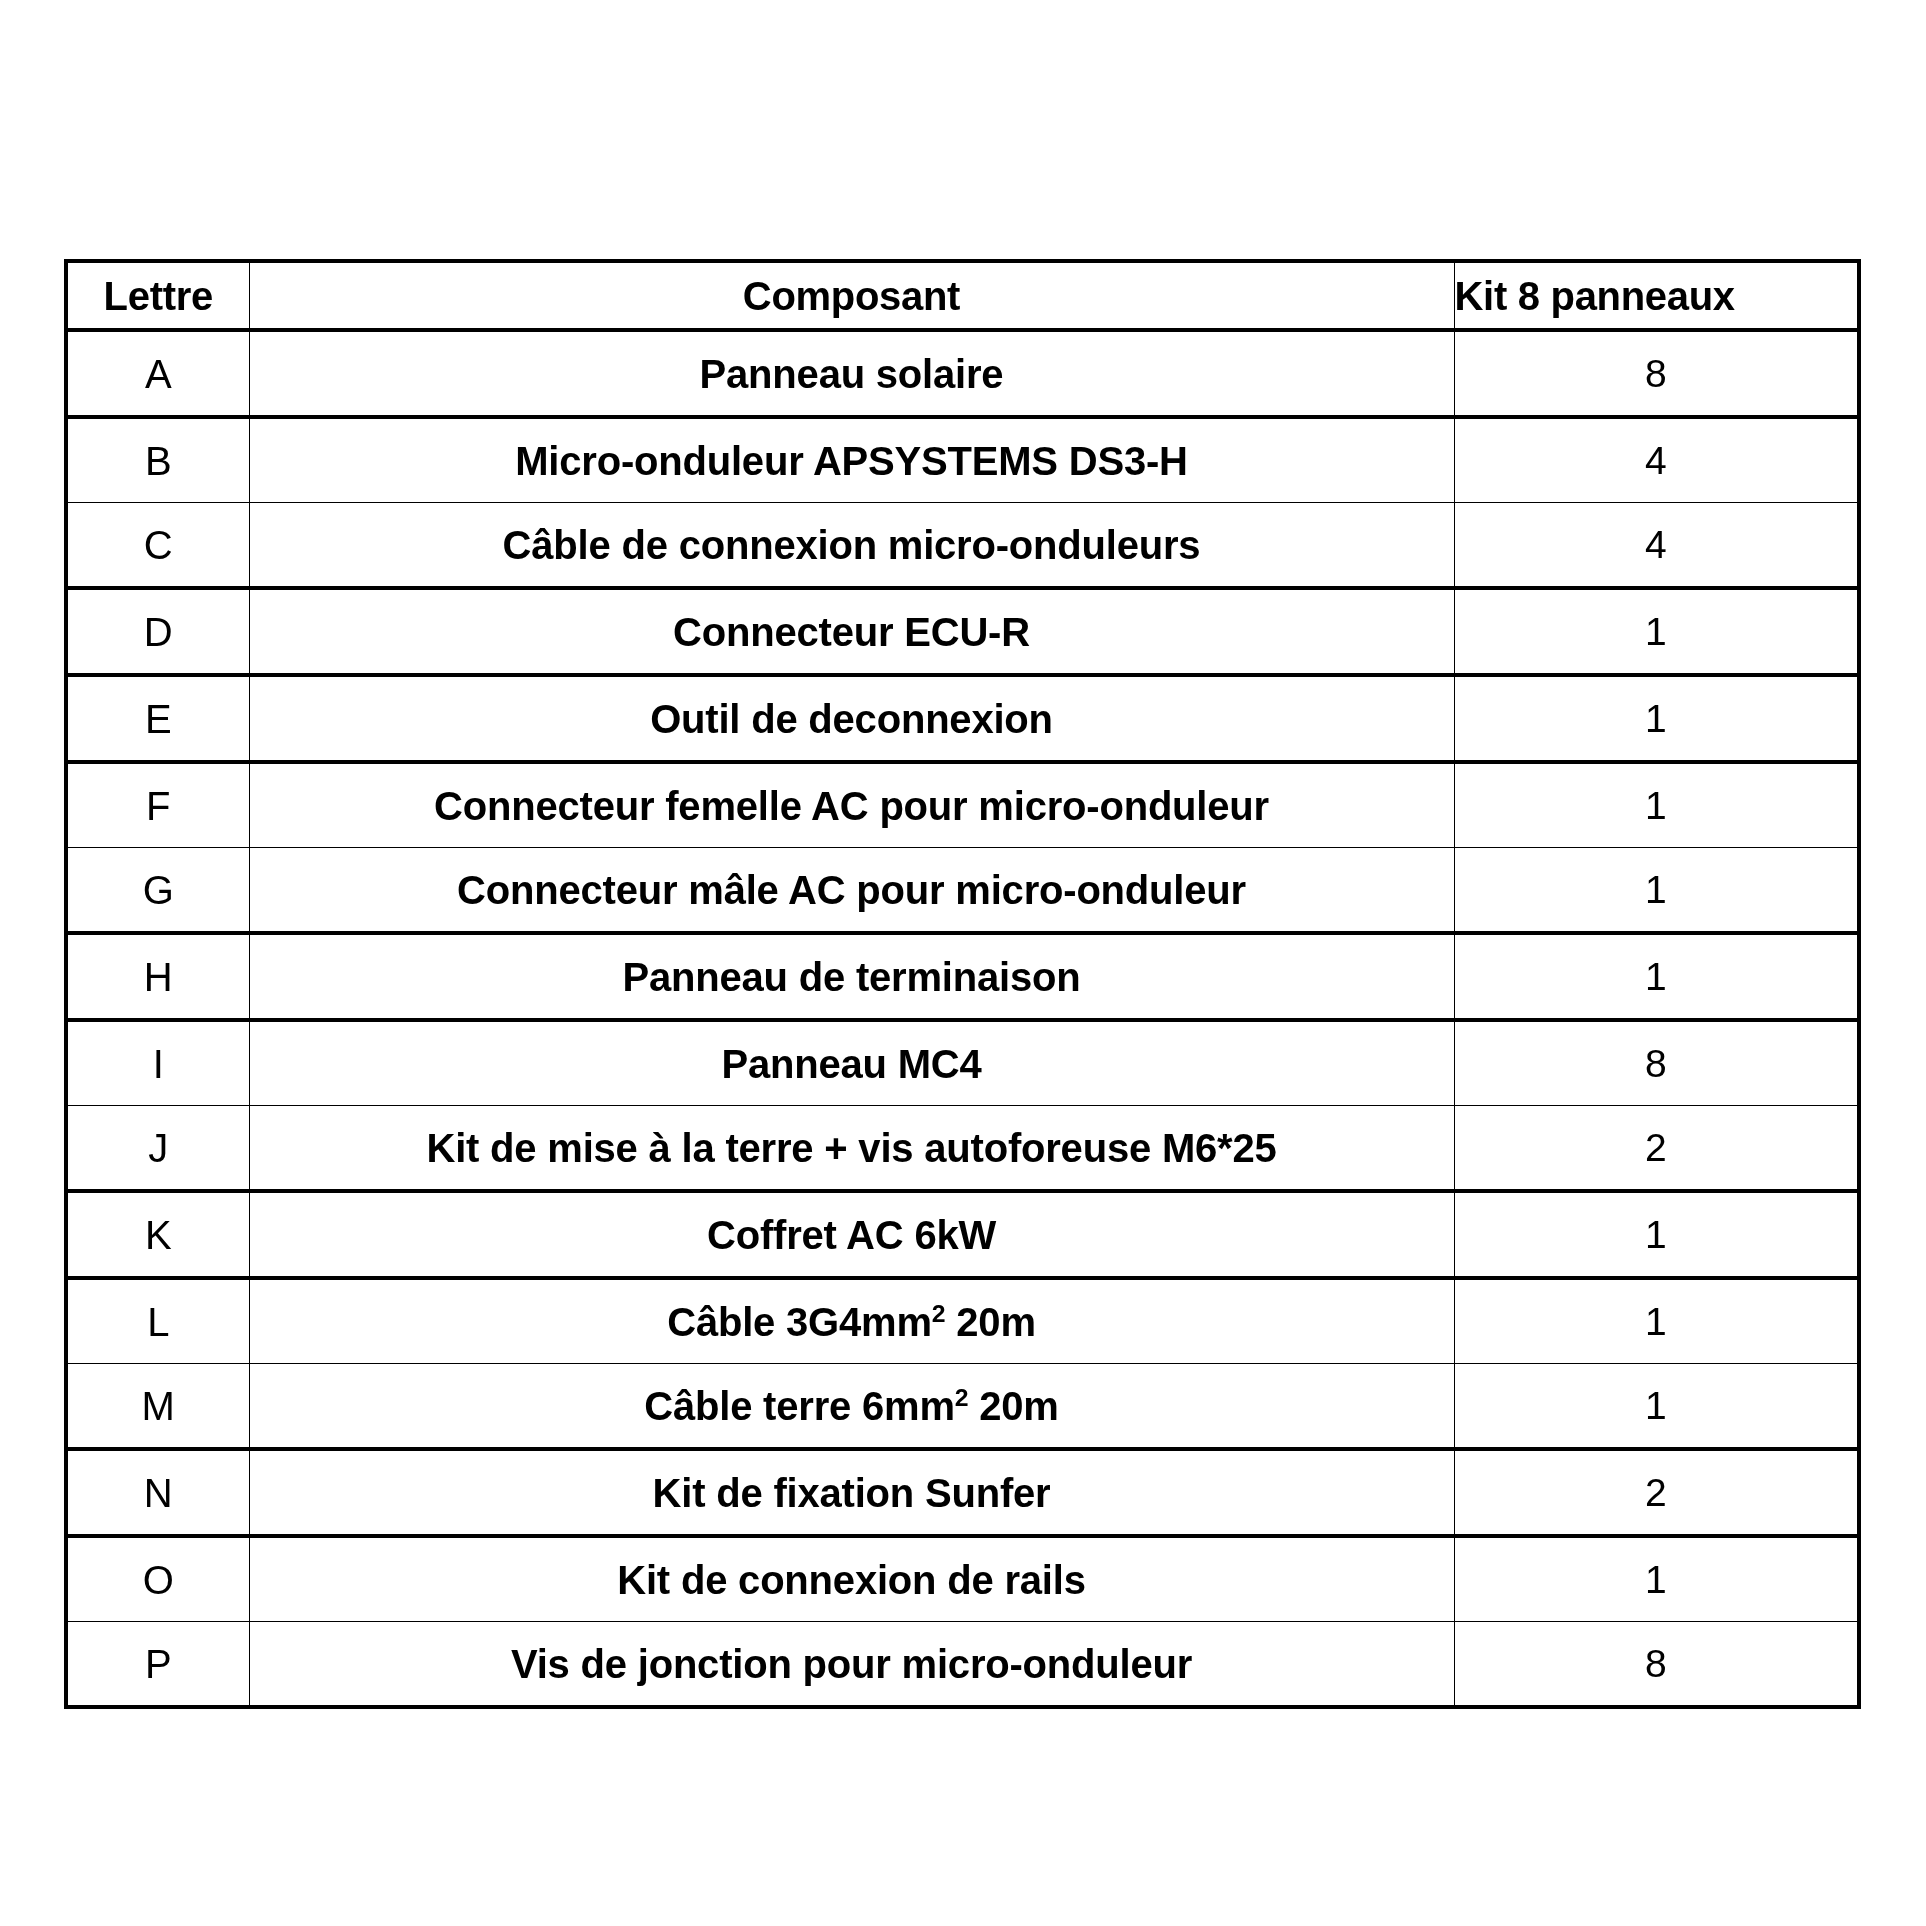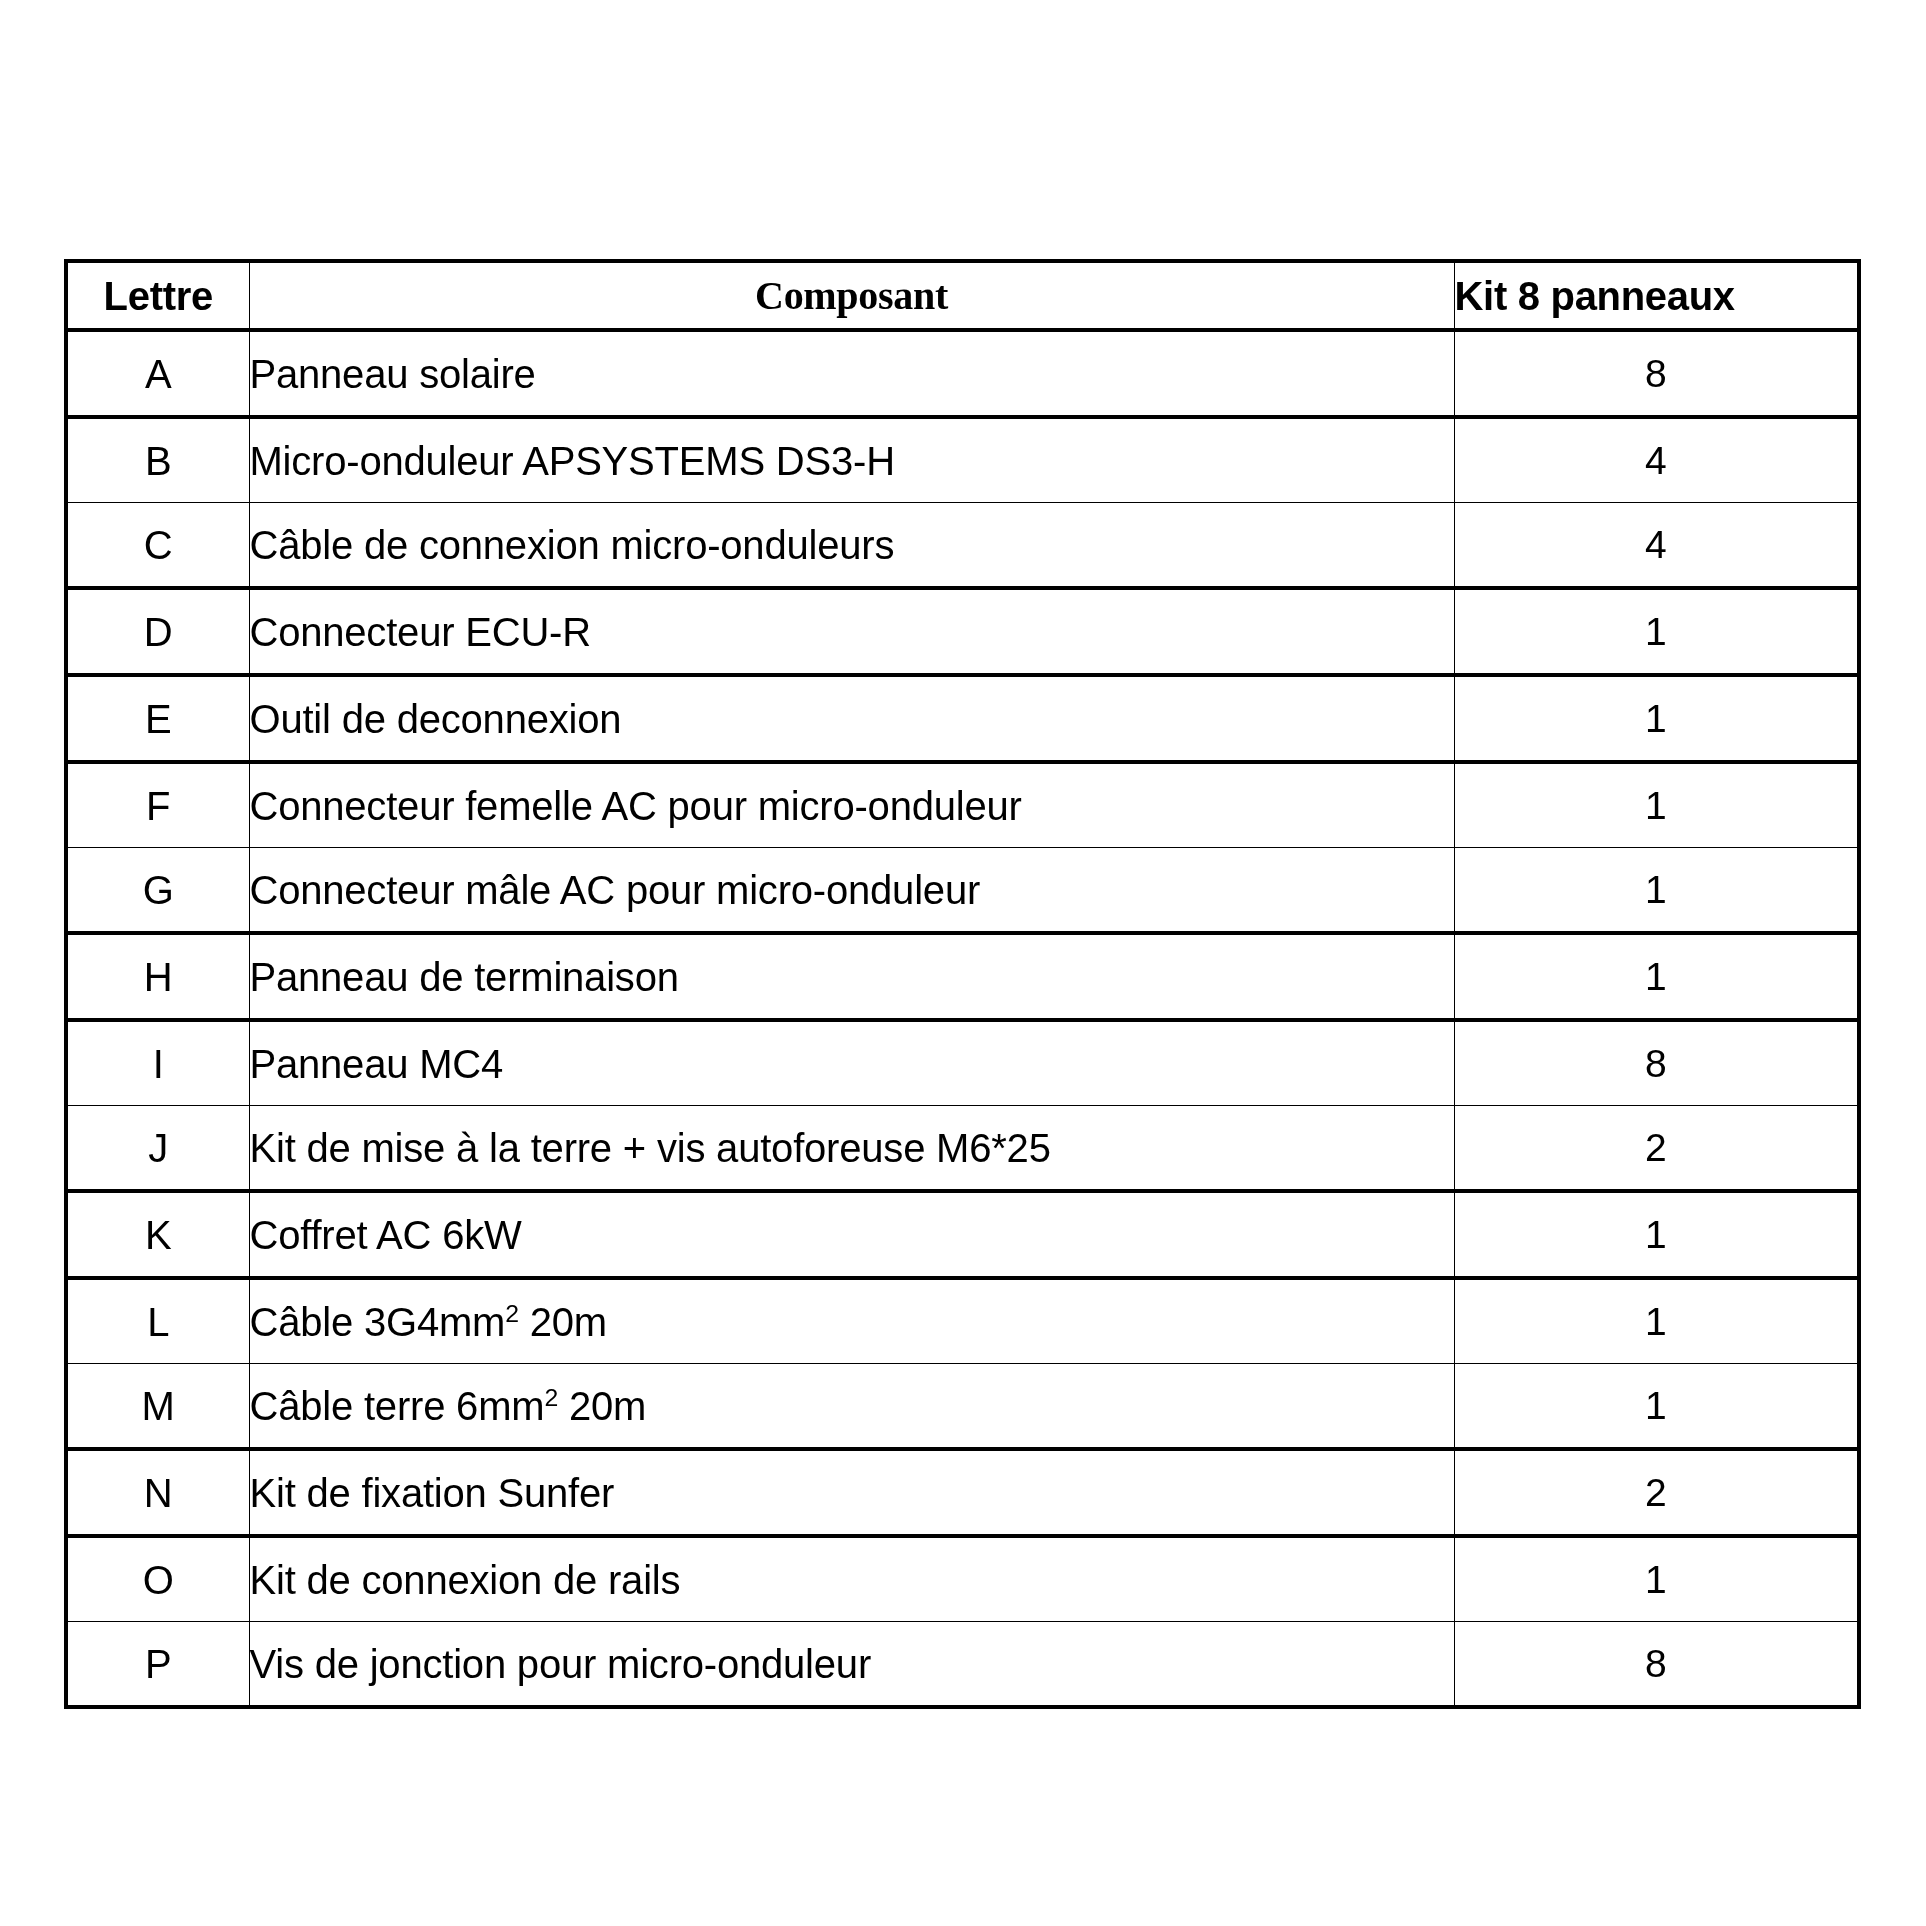--- a/index.html
+++ b/index.html
@@ -60,42 +60,41 @@
     letter-spacing: -0.3px;
   }
   th.h-letter {
     text-align: center;
     font-size: 39px;
     padding-left: 2.6px;
   }
   th.h-comp {
     text-align: center;
     font-size: 40px;
-    font-family: Liberation Serif, serif;
   }
   th.h-qty {
     text-align: left;
     font-size: 39px;
     letter-spacing: -0.6px;
   }
 
   
   tr.bom-row td {
     height: 83px;
   }
   td.c-letter {
     text-align: center;
     font-size: 40px;
     font-weight: normal;
     line-height: 1;
   }
   td.c-comp {
-    text-align: left;
-    font-size: 40px;
-    font-weight: normal;
+    text-align: center;
+    font-size: 40px;
+    font-weight: bold;
     line-height: 1;
     padding-left: 14px;
     white-space: nowrap;
     letter-spacing: -0.2px;
   }
   td.c-qty {
     text-align: center;
     font-size: 39px;
     font-weight: normal;
     line-height: 1;

